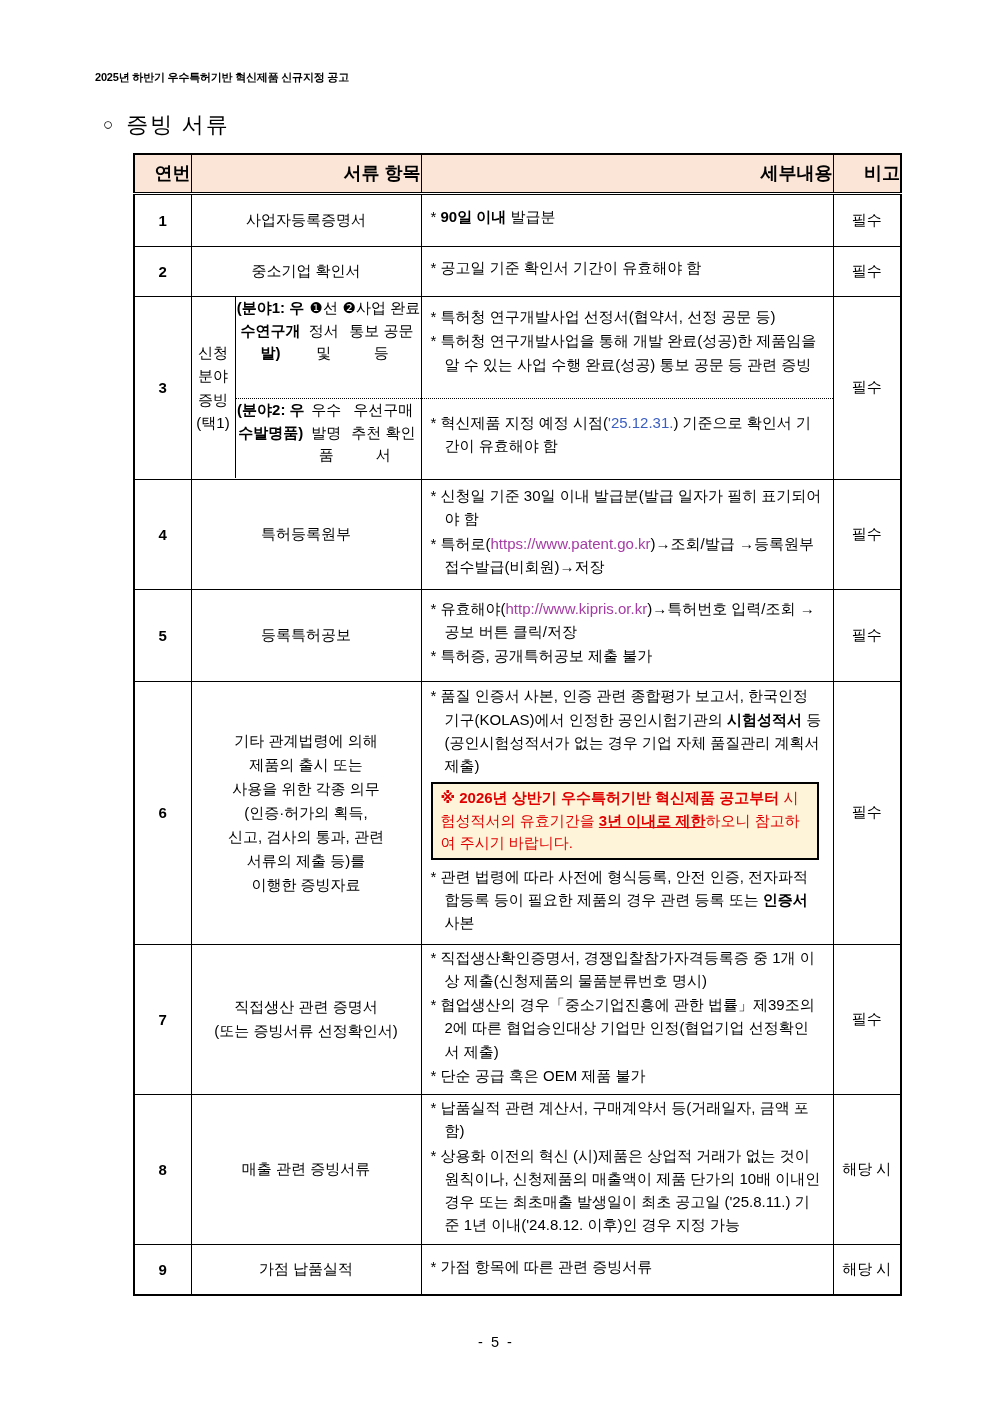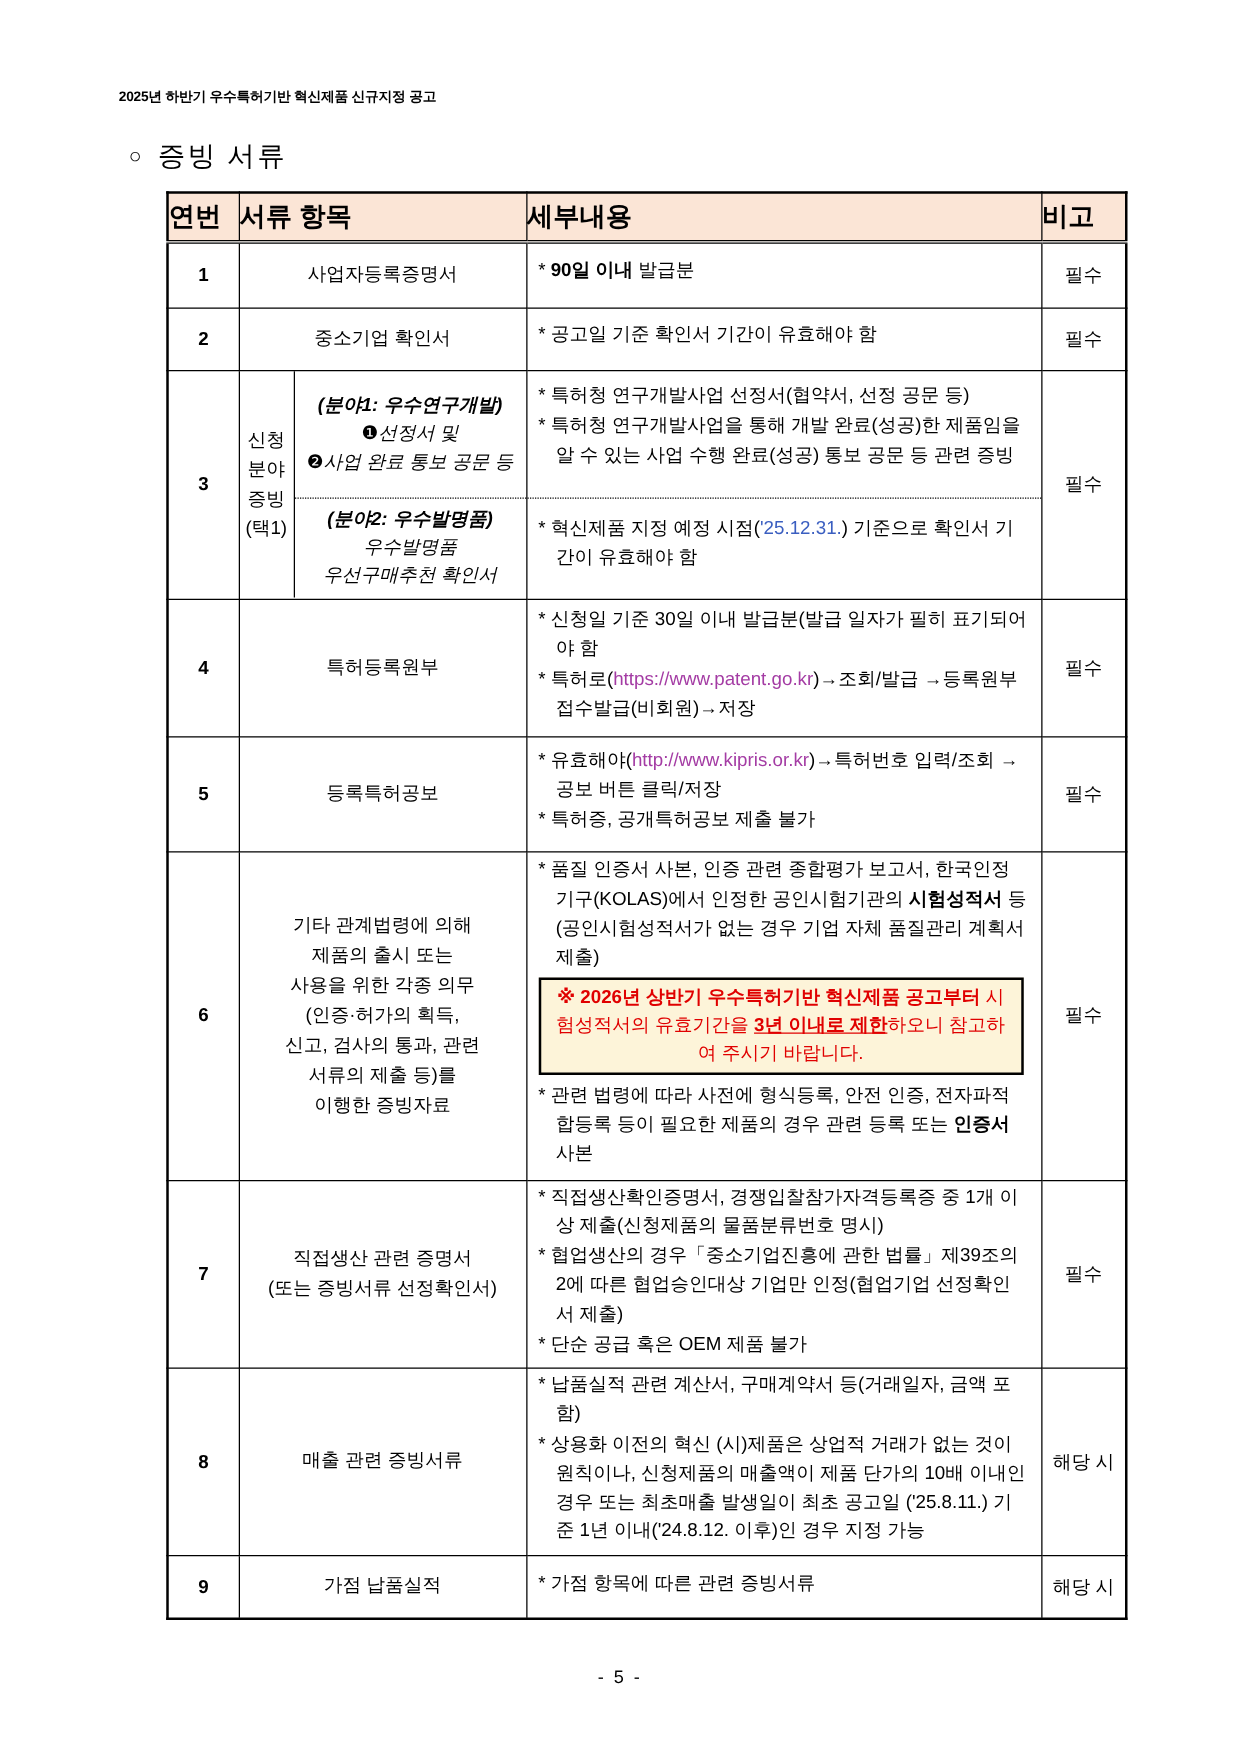--- a/index.html
+++ b/index.html
@@ -21,52 +21,52 @@
   .section-heading .marker { font-size:17px; margin-right:13px; position:relative; top:-2px; letter-spacing:0; }
 
   table.doc-table {
     position:absolute; left:133px; top:153px; width:767px;
     border-collapse:collapse; table-layout:fixed;
     border:2px solid #000; font-size:15px;
   }
   .doc-table th, .doc-table td { border:1px solid #000; vertical-align:middle; }
   .doc-table thead th {
     height:39px; background:var(--header-bg);
-    font-size:21px; font-weight:bold; text-align:left;
+    font-size:18px; font-weight:bold; text-align:right;
     border-bottom:3px double #000;
   }
   td.c-num { text-align:center; font-weight:bold; font-size:15px; }
   td.c-item { text-align:center; padding:4px 15px; line-height:1.6; }
   td.c-remark { text-align:center; }
   td.c-detail { padding:0 10px 6px 9px; }
   .pre { white-space:pre-line; }
   .dl { padding-left:14px; text-indent:-14px; line-height:1.55; margin:1px 0; }
   .link { color:var(--link-color); }
 
   
   tr.r3 td.c-item, tr.r3 td.c-detail { padding:0; }
   .r3-wrap { display:flex; height:181px; }
   .r3-left {
     width:44px; border-right:1px solid #000; flex:none;
     display:flex; align-items:center; justify-content:center;
     text-align:center; line-height:1.55; white-space:pre-line;
   }
   .r3-right { flex:1; display:flex; flex-direction:column; }
-  .r3-sub { display:flex; flex-direction:column; justify-content:center; text-align:center; line-height:1.5;font-style:italic; }
+  .r3-sub { display:flex; flex-direction:row; justify-content:center; text-align:center; line-height:1.5; }
   .r3-sub1 { height:102px; border-bottom:1px dotted #000; }
   .r3-sub2 { height:79px; }
   .sub-title { font-weight:bold; }
   .r3-det1 { height:102px; border-bottom:1px dotted #000; padding:7px 8px 4px 9px; }
   .r3-det2 { height:79px; padding:4px 8px 20px 9px; display:flex; flex-direction:column; justify-content:flex-end; }
 
   
   .note-box {
     background:var(--note-bg); border:2px solid #000;
     color:var(--note-text); padding:3px 8px;
-    margin:5px 4px 5px 0; line-height:1.5;text-align:center;
+    margin:5px 4px 5px 0; line-height:1.5;
   }
 
   .page-number {
     position:absolute; top:1334px; left:0; width:992px;
     text-align:center; font-size:14.5px; letter-spacing:2px;
   }
 </style>
 </head>
 <body>
 

